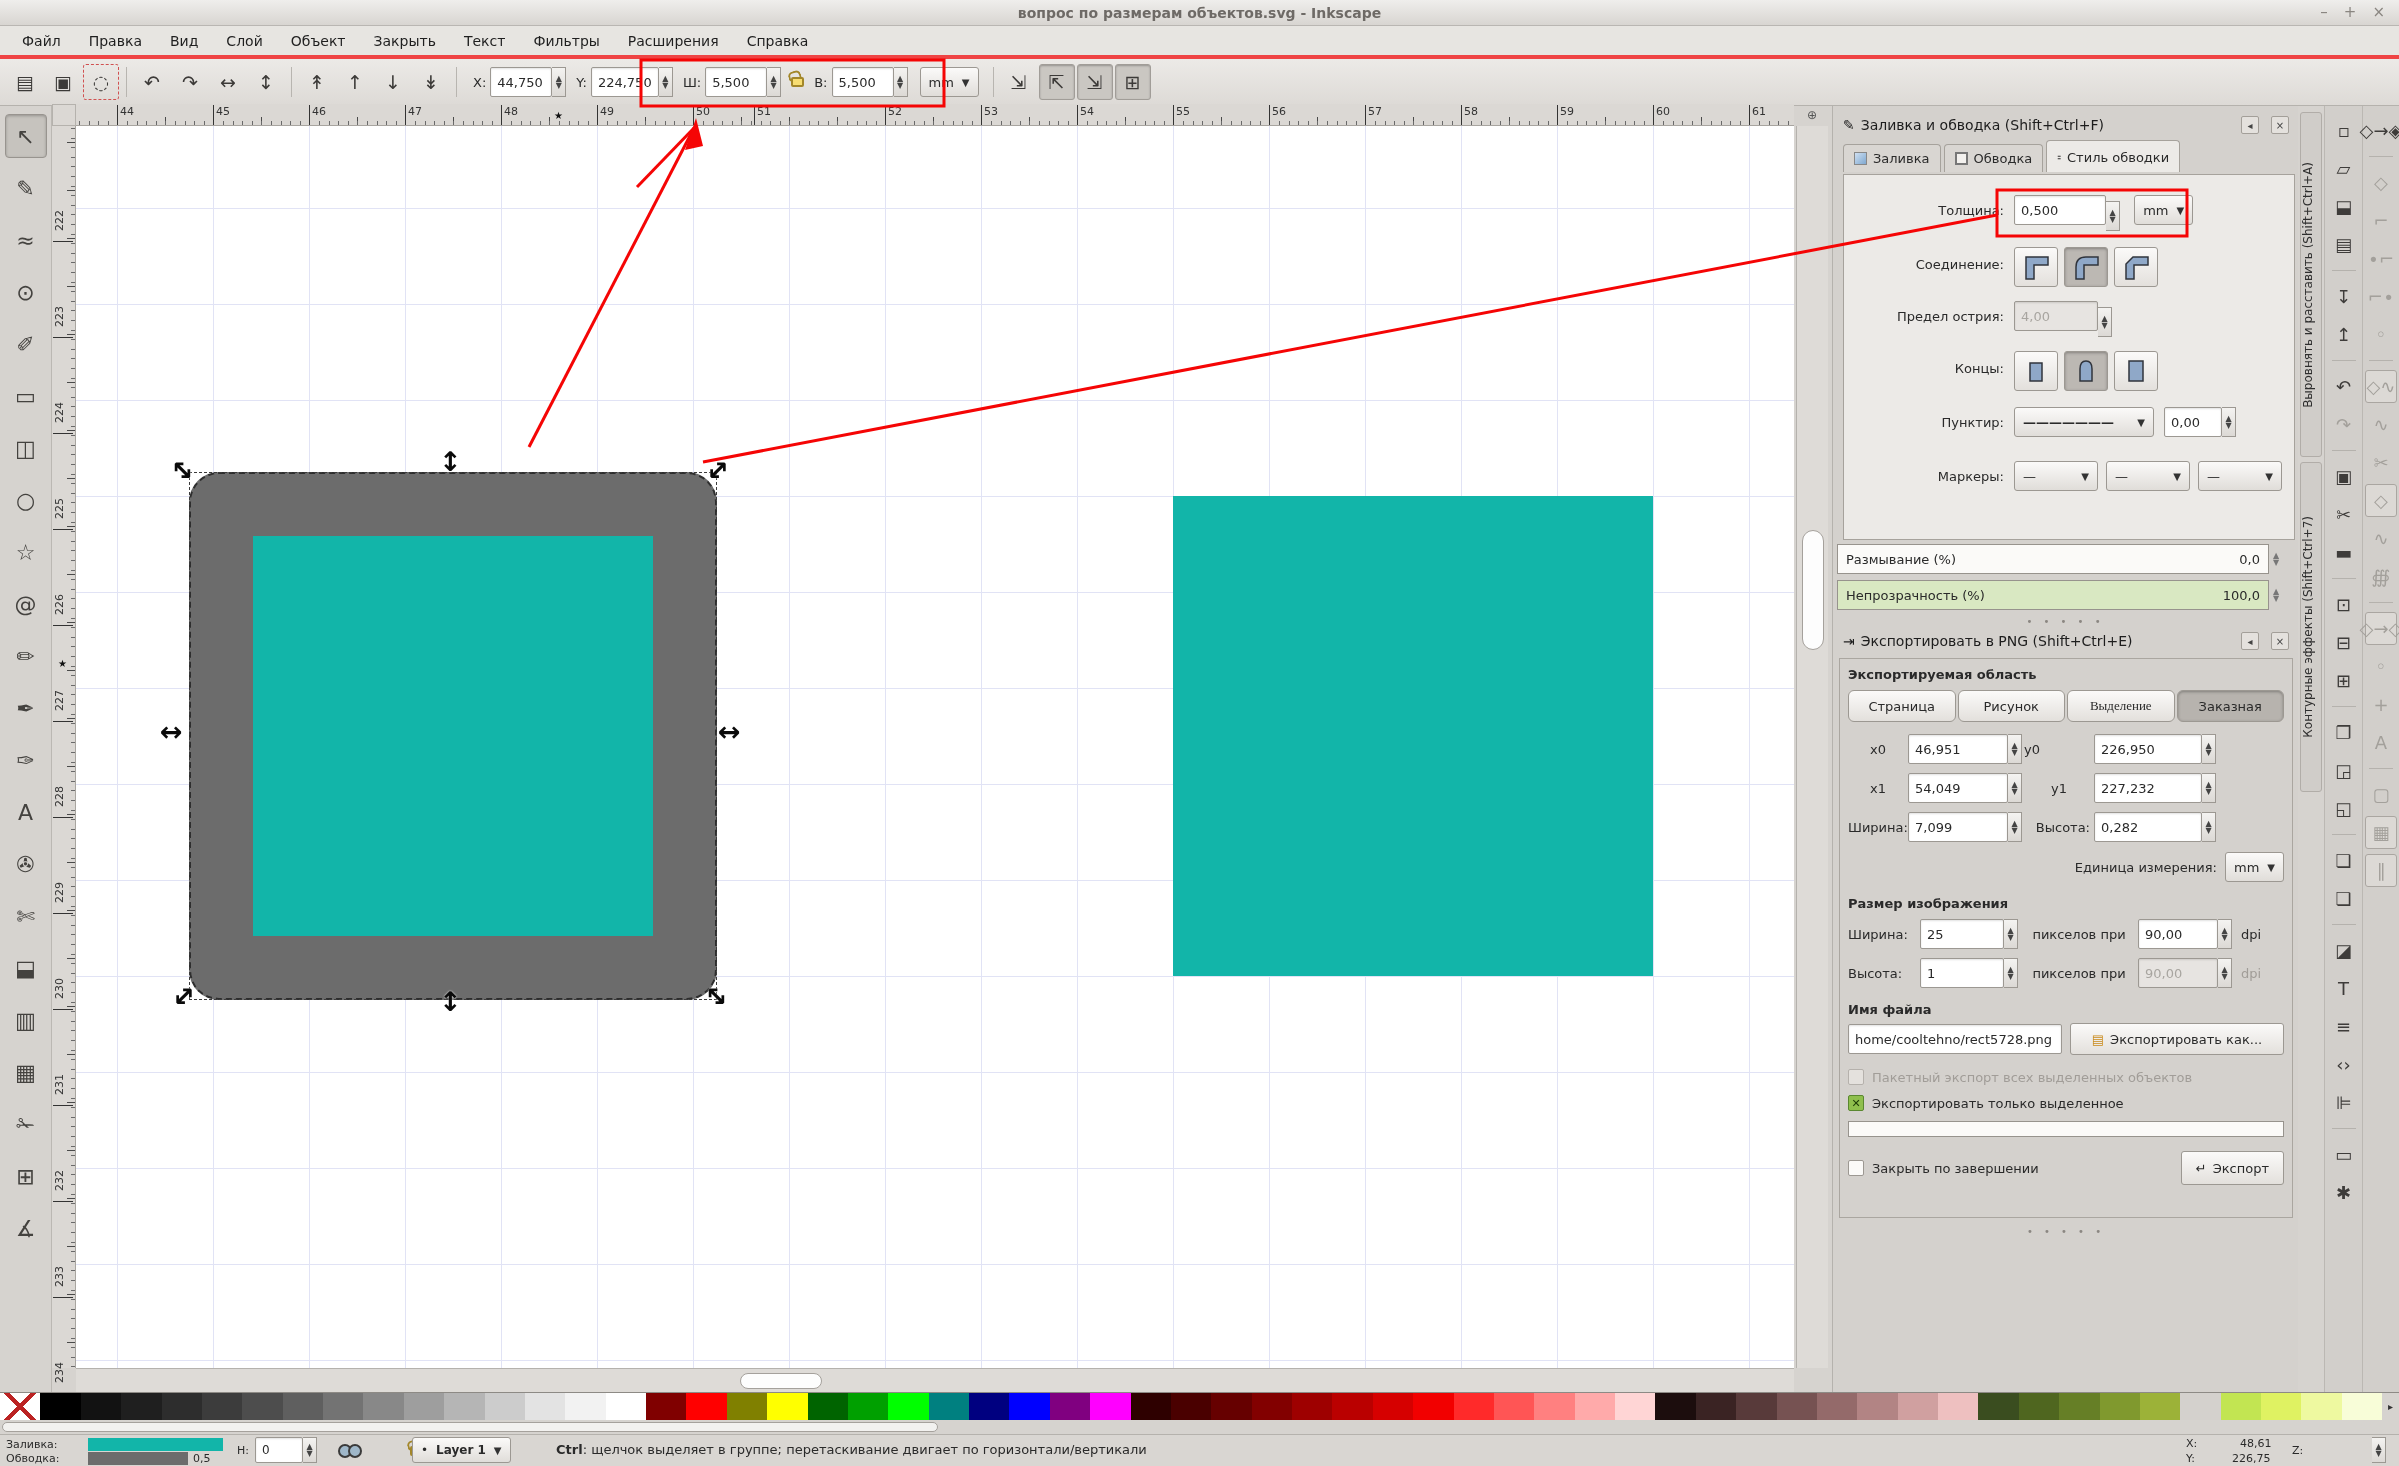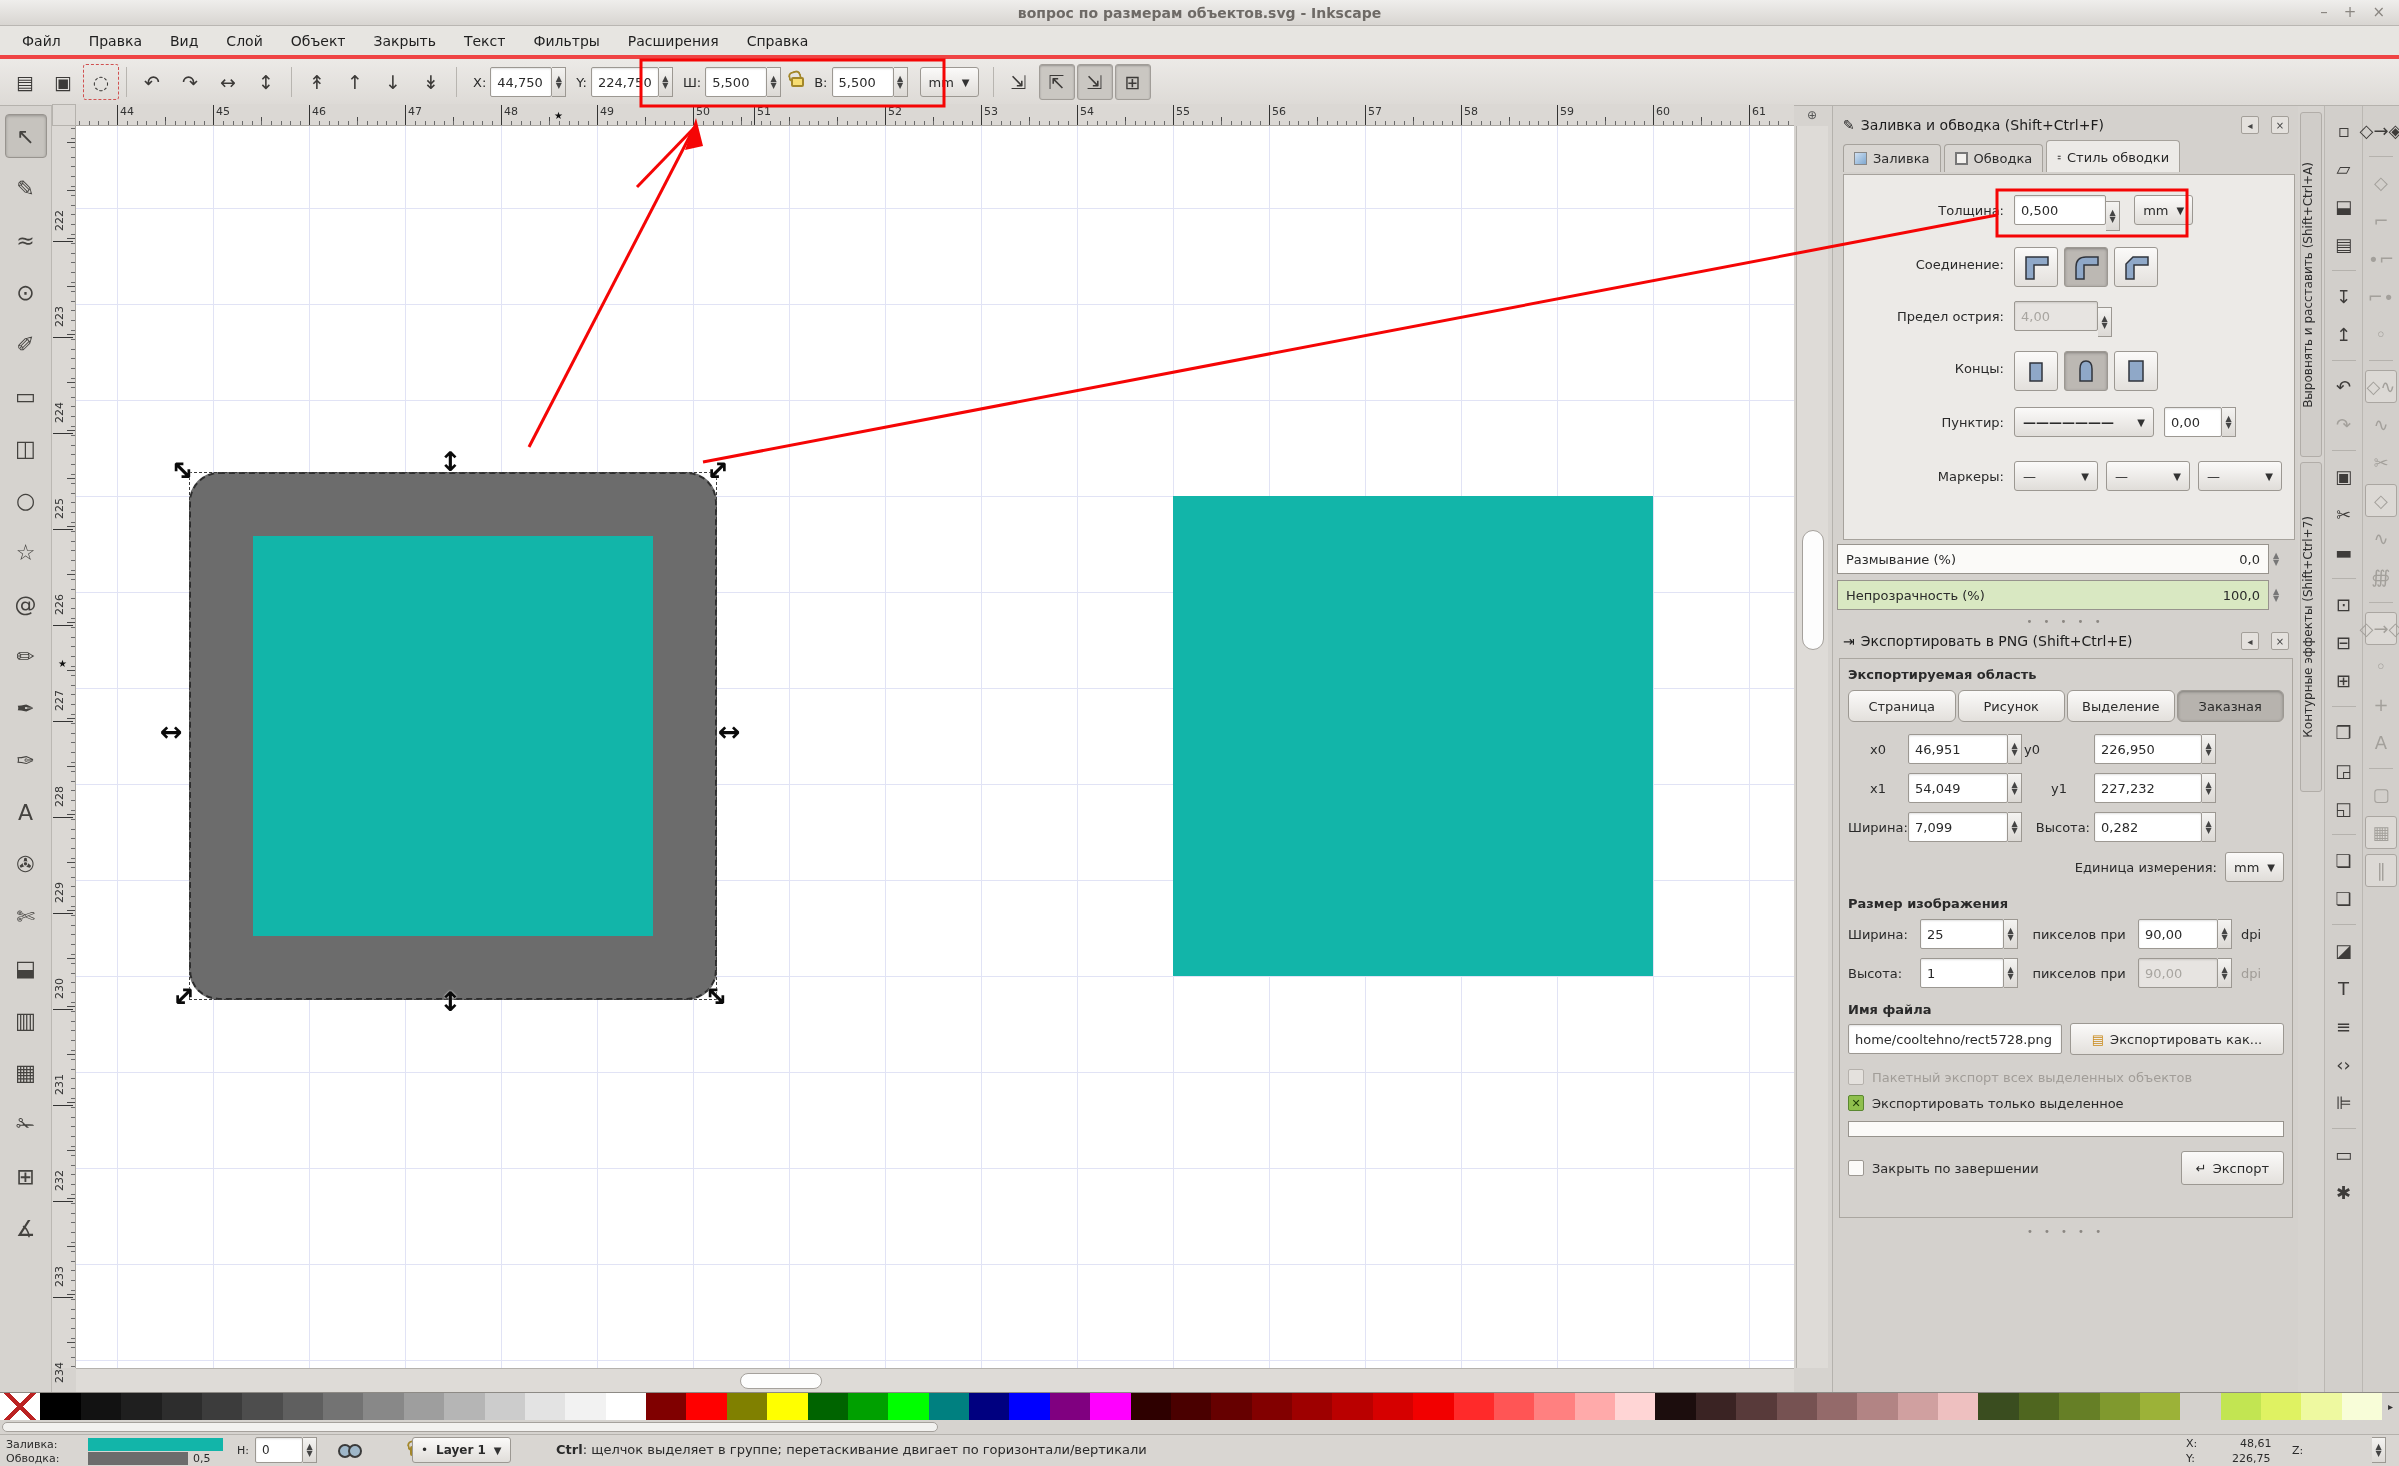--- a/index.html
+++ b/index.html
@@ -436,21 +436,21 @@
       <span class="hicon">⇥</span>
       <span>Экспортировать в PNG (Shift+Ctrl+E)</span>
       <span class="hbtn">◂</span>
       <span class="hbtn">×</span>
     </div>
     <div class="abs" style="left:2px; top:32px; width:454px; height:560px; border:1px solid #aaa6a0; padding:8px;">
       <div class="bold">Экспортируемая область</div>
       <div id="area-btns" style="display:flex; gap:2px; margin-top:8px;">
           <span class="area-btn" style="flex: 1 1 0%;">Страница</span>
           <span class="area-btn" style="flex: 1 1 0%;">Рисунок</span>
-          <span class="area-btn" style="flex: 1 1 0%;">Выделение</span>
+          <span class="area-btn" style="flex: 1 1 0%; font-family: Liberation Serif, serif;">Выделение</span>
           <span class="area-btn active" style="flex: 1 1 0%;">Заказная</span>
         </div>
 
       <div style="display:grid; grid-template-columns:60px 100px 16px 70px 108px 16px; align-items:center; row-gap:9px; margin-top:12px;">
         <span style="text-align:center">x0</span>
         <span class="field" style="width:100px">46,951</span>
           <span class="spin">▲<br>▼</span>
         <span style="text-align:left">y0</span>
         <span class="field" style="width:108px">226,950</span>
           <span class="spin">▲<br>▼</span>

